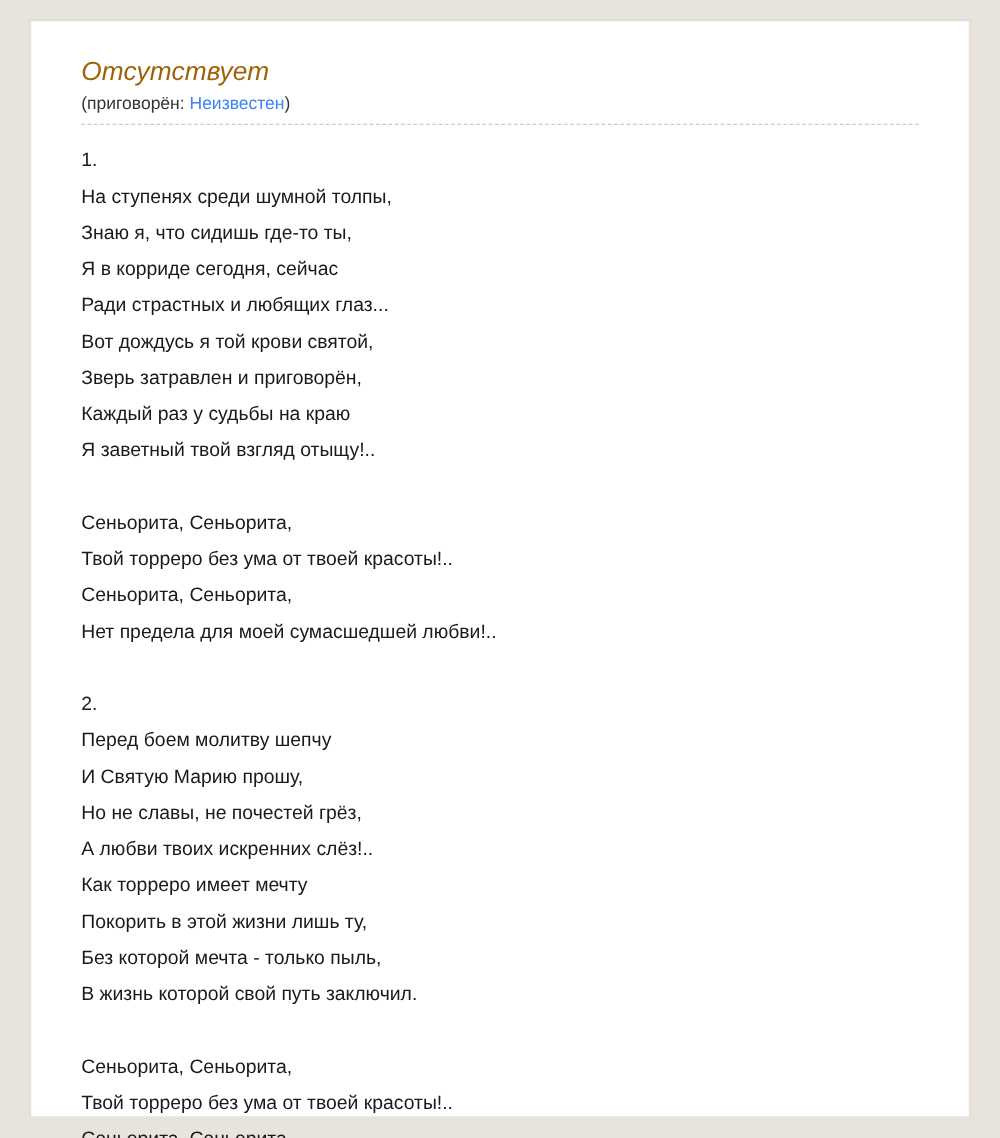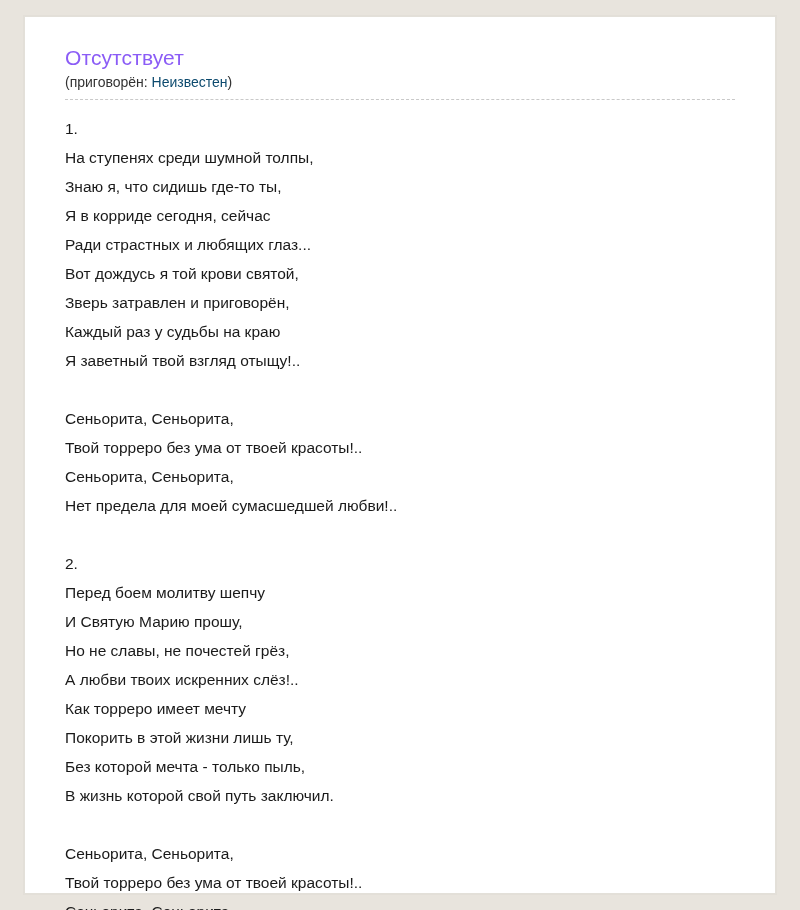--- a/index.html
+++ b/index.html
@@ -21,36 +21,37 @@
     height: 878px;
     background: #ffffff;
     box-sizing: border-box;
     border: 1px solid #e3e0d9;
     box-shadow: 0 0 0 1px rgba(0,0,0,0.02);
   }
   .inner {
     padding: 28px 28px 0 40px;
   }
   .song-title {
-    color: #8b5cf6;
+    color: #a16207;
     font-size: 21px;
     font-weight: normal;
     margin: 0 0 4px 0;
     line-height: 1.2;
     letter-spacing: 0.1px;
+    font-style: italic;
   }
   .artist-line {
     font-size: 14px;
     color: #333333;
     padding-bottom: 9px;
     border-bottom: 1px dashed #c9c9c9;
     margin-right: 12px;
   }
   .artist-link {
-    color: #0c4a6e;
+    color: #3b82f6;
     text-decoration: none;
   }
   .lyrics {
     margin-top: 14px;
     font-size: 15.5px;
     line-height: 29px;
     color: #1a1a1a;
     white-space: pre-wrap;
   }
   .lyrics .block {

